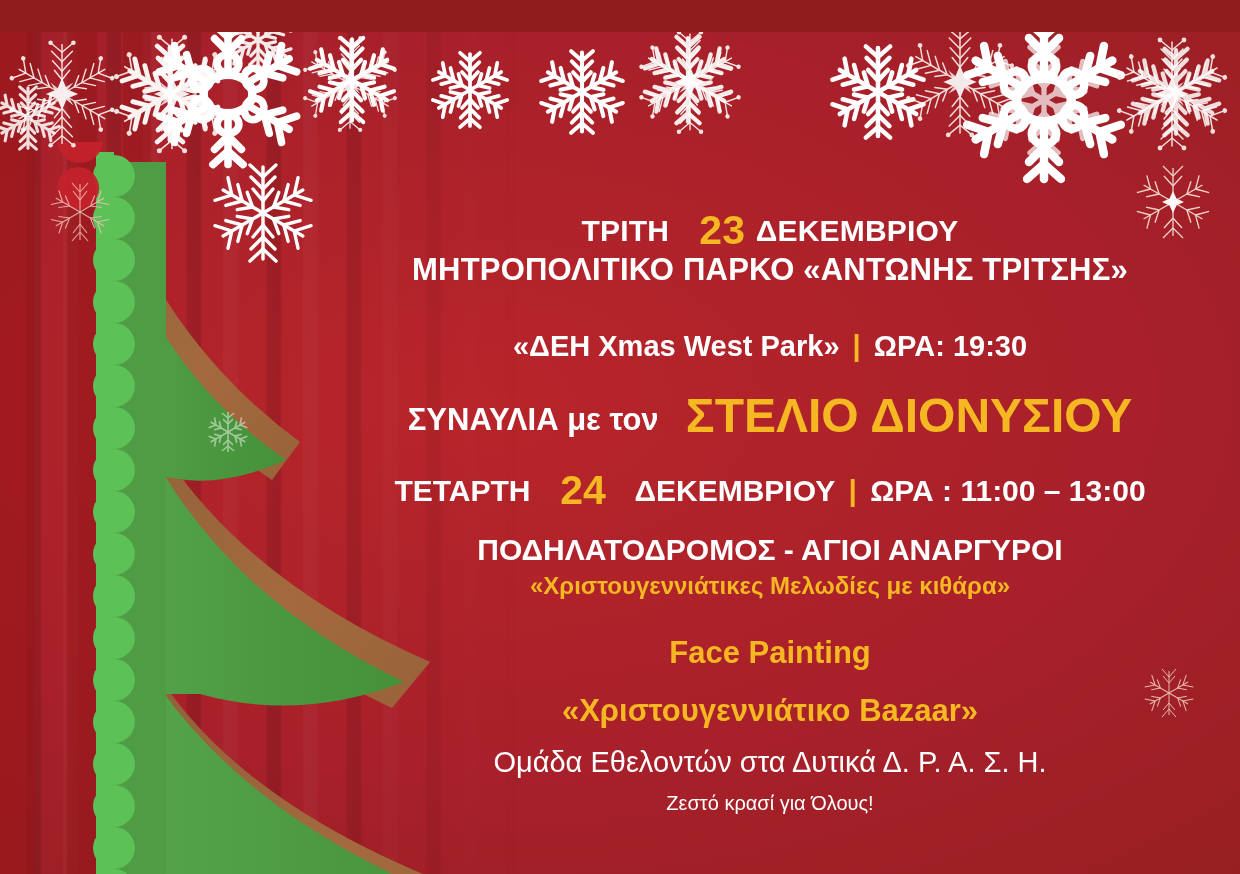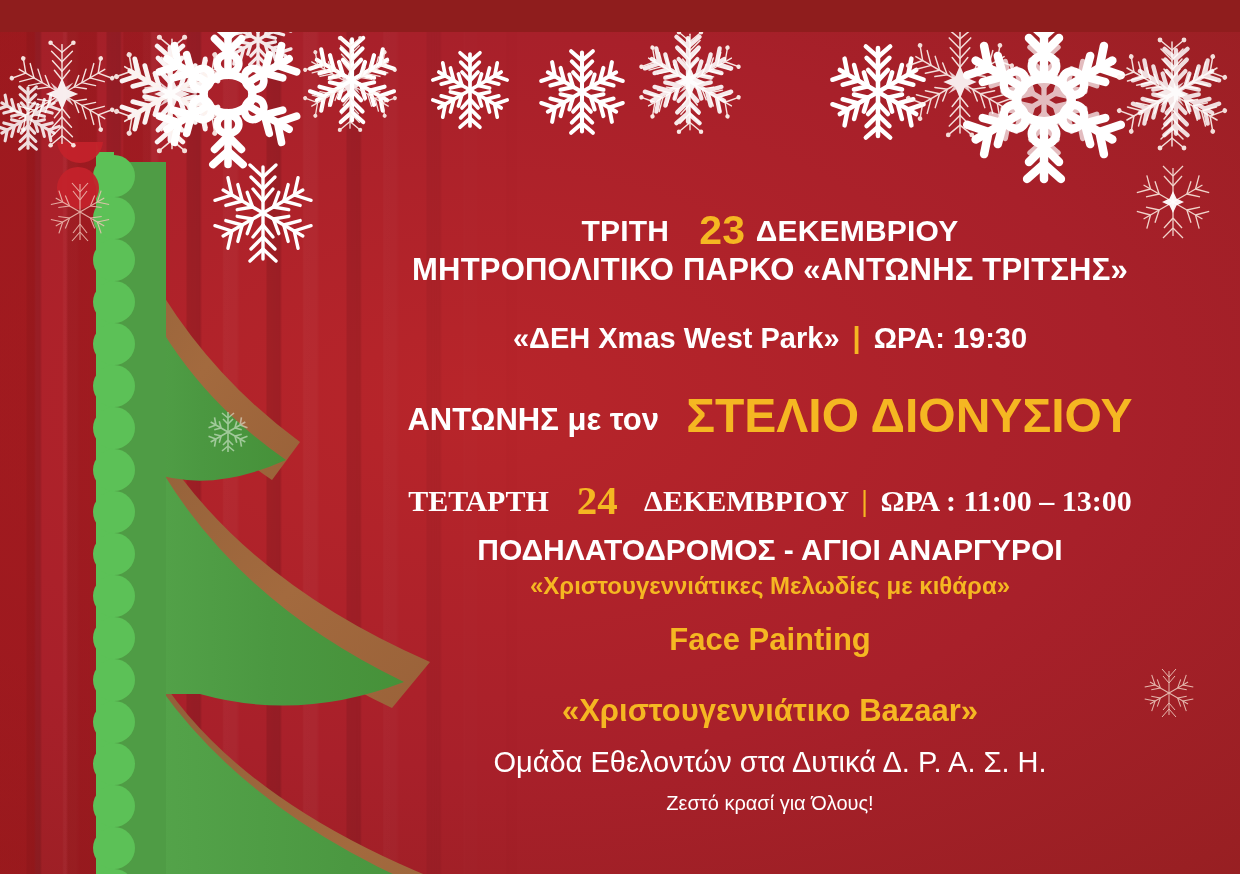--- a/index.html
+++ b/index.html
@@ -90,26 +90,26 @@
     width: 880px;
     white-space: nowrap;
     line-height: 1;
   }
   .white { color: #ffffff; }
   .gold  { color: #f5b722; }
   .bold  { font-weight: 700; }
 
   .l-date1   { top: 178px;  font-size: 30px; font-weight: 700; letter-spacing: 0.2px; }
   .l-venue1  { top: 222px;  font-size: 31px; font-weight: 700; letter-spacing: 0.2px; text-align: center; }
-  .l-sub1    { top: 292px;  font-size: 29px; font-weight: 700; }
+  .l-sub1    { top: 300px;  font-size: 29px; font-weight: 700; }
   .l-concert { top: 360px;  font-size: 31px; font-weight: 700; }
-  .l-date2   { top: 448px;  font-size: 30px; font-weight: 700; font-family: Liberation Serif, serif; }
+  .l-date2   { top: 438px;  font-size: 30px; font-weight: 700; }
   .l-venue2  { top: 503px;  font-size: 30px; font-weight: 700; }
   .l-melody  { top: 542px;  font-size: 24px; font-weight: 700; }
-  .l-face    { top: 592px;  font-size: 31px; font-weight: 700; }
+  .l-face    { top: 605px;  font-size: 31px; font-weight: 700; }
   .l-bazaar  { top: 663px;  font-size: 31px; font-weight: 700; }
   .l-team    { top: 716px;  font-size: 29px; font-weight: 400; }
   .l-wine    { top: 761px;  font-size: 20px; font-weight: 400; }
 
   .big-num {
     font-size: 41px;
     font-weight: 700;
     color: #f5b722;
     vertical-align: -3px;
     padding: 0 3px;
@@ -393,21 +393,21 @@
 
     <div class="line l-venue1 white bold">ΜΗΤΡΟΠΟΛΙΤΙΚΟ ΠΑΡΚΟ  «ΑΝΤΩΝΗΣ ΤΡΙΤΣΗΣ»</div>
 
     <div class="line l-sub1">
       <span class="white bold">«ΔΕΗ Xmas West Park»</span>
       <span class="sep">|</span>
       <span class="white bold">ΩΡΑ: 19:30</span>
     </div>
 
     <div class="line l-concert">
-      <span class="white bold">ΑΝΤΩΝΗΣ  με τον</span>
+      <span class="white bold">ΣΥΝΑΥΛΙΑ  με τον</span>
       <span class="spacer"></span>
       <span class="concert-name">ΣΤΕΛΙΟ ΔΙΟΝΥΣΙΟΥ</span>
     </div>
 
     <div class="line l-date2">
       <span class="white bold">ΤΕΤΑΡΤΗ</span>
       <span class="spacer"></span>
       <span class="big-num">24</span>
       <span class="spacer"></span>
       <span class="white bold">ΔΕΚΕΜΒΡΙΟΥ</span>

